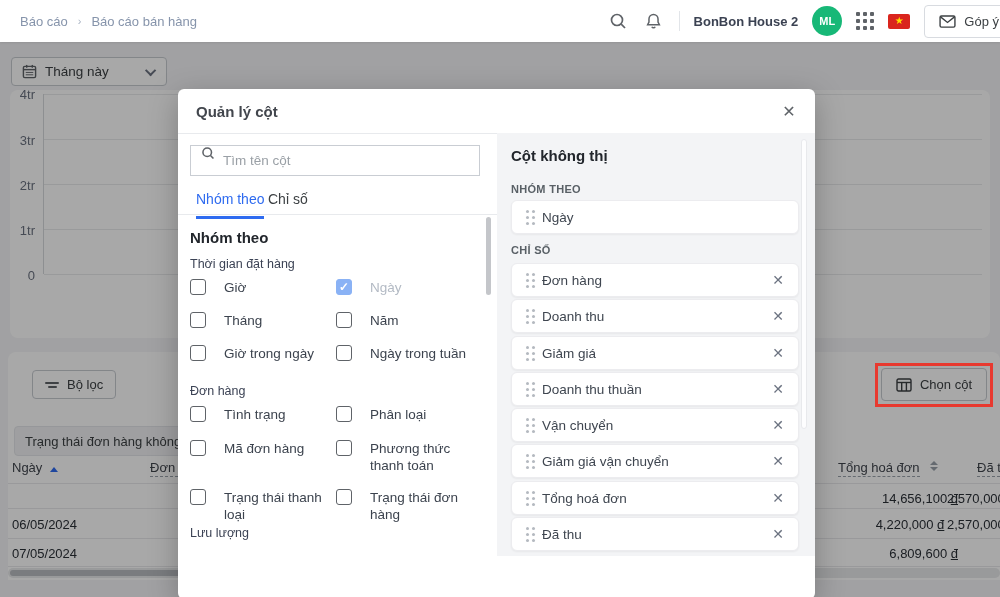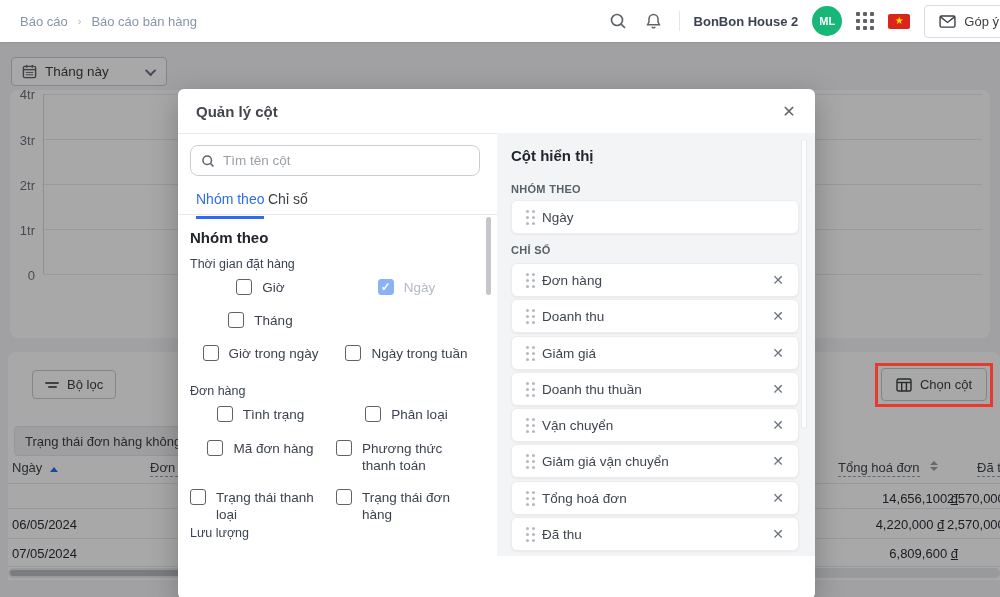--- a/index.html
+++ b/index.html
@@ -49,29 +49,29 @@
 
   
   .scrim { position:absolute; left:0; top:42px; width:1000px; height:555px; background:rgba(0,0,0,.34); z-index:5; }
   .hl-red { position:absolute; left:875px; top:363px; width:118px; height:44px; border:3px solid #e8392f; z-index:6; }
 
   
   .modal { position:absolute; left:178px; top:78px; width:637px; height:510px; background:#fff; border-radius:6px; box-shadow:0 8px 30px rgba(0,0,0,.25); z-index:10; overflow:hidden;margin-top:11px; }
   .m-title { position:absolute; left:18px; top:14px; font-size:15px; font-weight:bold; color:#42464d; }
   .m-close { position:absolute; right:14px; top:10px; width:24px; height:24px; display:flex; align-items:center; justify-content:center; font-size:16px; color:#5f6368; cursor:pointer; }
   .m-hdiv { position:absolute; left:0; top:44px; width:637px; height:1px; background:#e8eaed; }
-  .searchbox { position:absolute; left:12px; top:56px; width:290px; height:31px; border:1px solid #c9cdd3; border-radius:8px; background:#fff; display:flex; align-items:center; padding:0 10px; gap:8px; }
+  .searchbox { position:absolute; left:12px; top:56px; width:290px; height:31px; border:1px solid #c9cdd3; border-radius:0; background:#fff; display:flex; padding:0 10px; gap:8px; }
   .searchbox input { border:none; outline:none; flex:1; font-size:13.5px; font-family:"Liberation Sans",sans-serif; color:#3c4043; background:transparent; }
   .searchbox input::placeholder { color:#9aa0a6; }
   .tab { position:absolute; top:102px; font-size:14px; color:#3c4043; padding-bottom:9px; }
   .tab.active { color:#2e6bf0; border-bottom:3px solid #2e6bf0; }
   .tabline { position:absolute; left:0; top:125px; width:319px; height:1px; background:#e8eaed; }
   .sec-h3 { position:absolute; left:12px; font-size:15px; font-weight:bold; color:#22262c; }
   .grp-lbl { position:absolute; left:12px; font-size:12.5px; color:#3b4254; }
-  .cb { position:absolute; display:flex; gap:10px; width:141px; font-size:13.5px; color:#3c434e; line-height:17px;justify-content:center; }
+  .cb { position:absolute; display:flex; gap:18px; width:141px; font-size:13.5px; color:#3c434e; line-height:17px; }
   .cbbox { flex:0 0 16px; width:16px; height:16px; border:1.5px solid #5f6368; border-radius:3px; background:#fff; margin-top:0px; }
   .cb.checked .cbbox { border-color:#8ab2f5; background:#8ab2f5; position:relative; }
   .cb.checked .cbbox::after { content:"✓"; position:absolute; left:2px; top:-1px; color:#fff; font-size:12px; font-weight:bold; }
   .cb.checked .cbl { color:#b3bac4; }
   .lscroll { position:absolute; left:308px; top:128px; width:5px; height:78px; border-radius:3px; background:#c4c6ca; }
 
   .rpanel { position:absolute; left:319px; top:44px; width:318px; height:423px; background:#f3f4f6; }
   .rp-title { position:absolute; left:14px; top:14px; font-size:15px; font-weight:bold; color:#22262c; }
   .rp-lbl { position:absolute; left:14px; font-size:11px; font-weight:bold; letter-spacing:.3px; color:#596066; }
   .card { position:absolute; left:14px; width:288px; height:34px; background:#fff; border:1px solid #ececef; border-radius:6px; box-shadow:0 1px 2px rgba(0,0,0,.05); display:flex; align-items:center; padding:0 14px; gap:13px; font-size:13.5px; color:#3f4650; }
@@ -246,20 +246,24 @@
       <span class="cbl">Giờ</span>
     </div>
   <div class="cb checked" style="left:158px;top:190px">
       <span class="cbbox"></span>
       <span class="cbl">Ngày</span>
     </div>
   <div class="cb" style="left:12px;top:223px">
       <span class="cbbox"></span>
       <span class="cbl">Tháng</span>
     </div>
+  <div class="cb" style="left:158px;top:223px">
+      <span class="cbbox"></span>
+      <span class="cbl">Năm</span>
+    </div>
   <div class="cb" style="left:12px;top:256px">
       <span class="cbbox"></span>
       <span class="cbl">Giờ trong ngày</span>
     </div>
   <div class="cb" style="left:158px;top:256px">
       <span class="cbbox"></span>
       <span class="cbl">Ngày trong tuần</span>
     </div>
 
   <div class="grp-lbl" style="top:295px">Đơn hàng</div>
@@ -285,21 +289,21 @@
     </div>
   <div class="cb" style="left:158px;top:400px">
       <span class="cbbox"></span>
       <span class="cbl">Trạng thái đơn hàng</span>
     </div>
 
   <div class="grp-lbl" style="top:437px">Lưu lượng</div>
   <div class="lscroll"></div>
 
   <div class="rpanel">
-    <div class="rp-title">Cột hiển thị</div>
+    <div class="rp-title">Cột không thị</div>
     <div class="rp-lbl" style="top:50px">NHÓM THEO</div>
     <div class="card" style="top:67px">
       <span class="dots"></span>
       <span>Ngày</span>
     </div>
     <div class="rp-lbl" style="top:111px">CHỈ SỐ</div>
 
     <div class="card" style="top:130px">
         <span class="dots"></span>
         <span>Đơn hàng</span>

